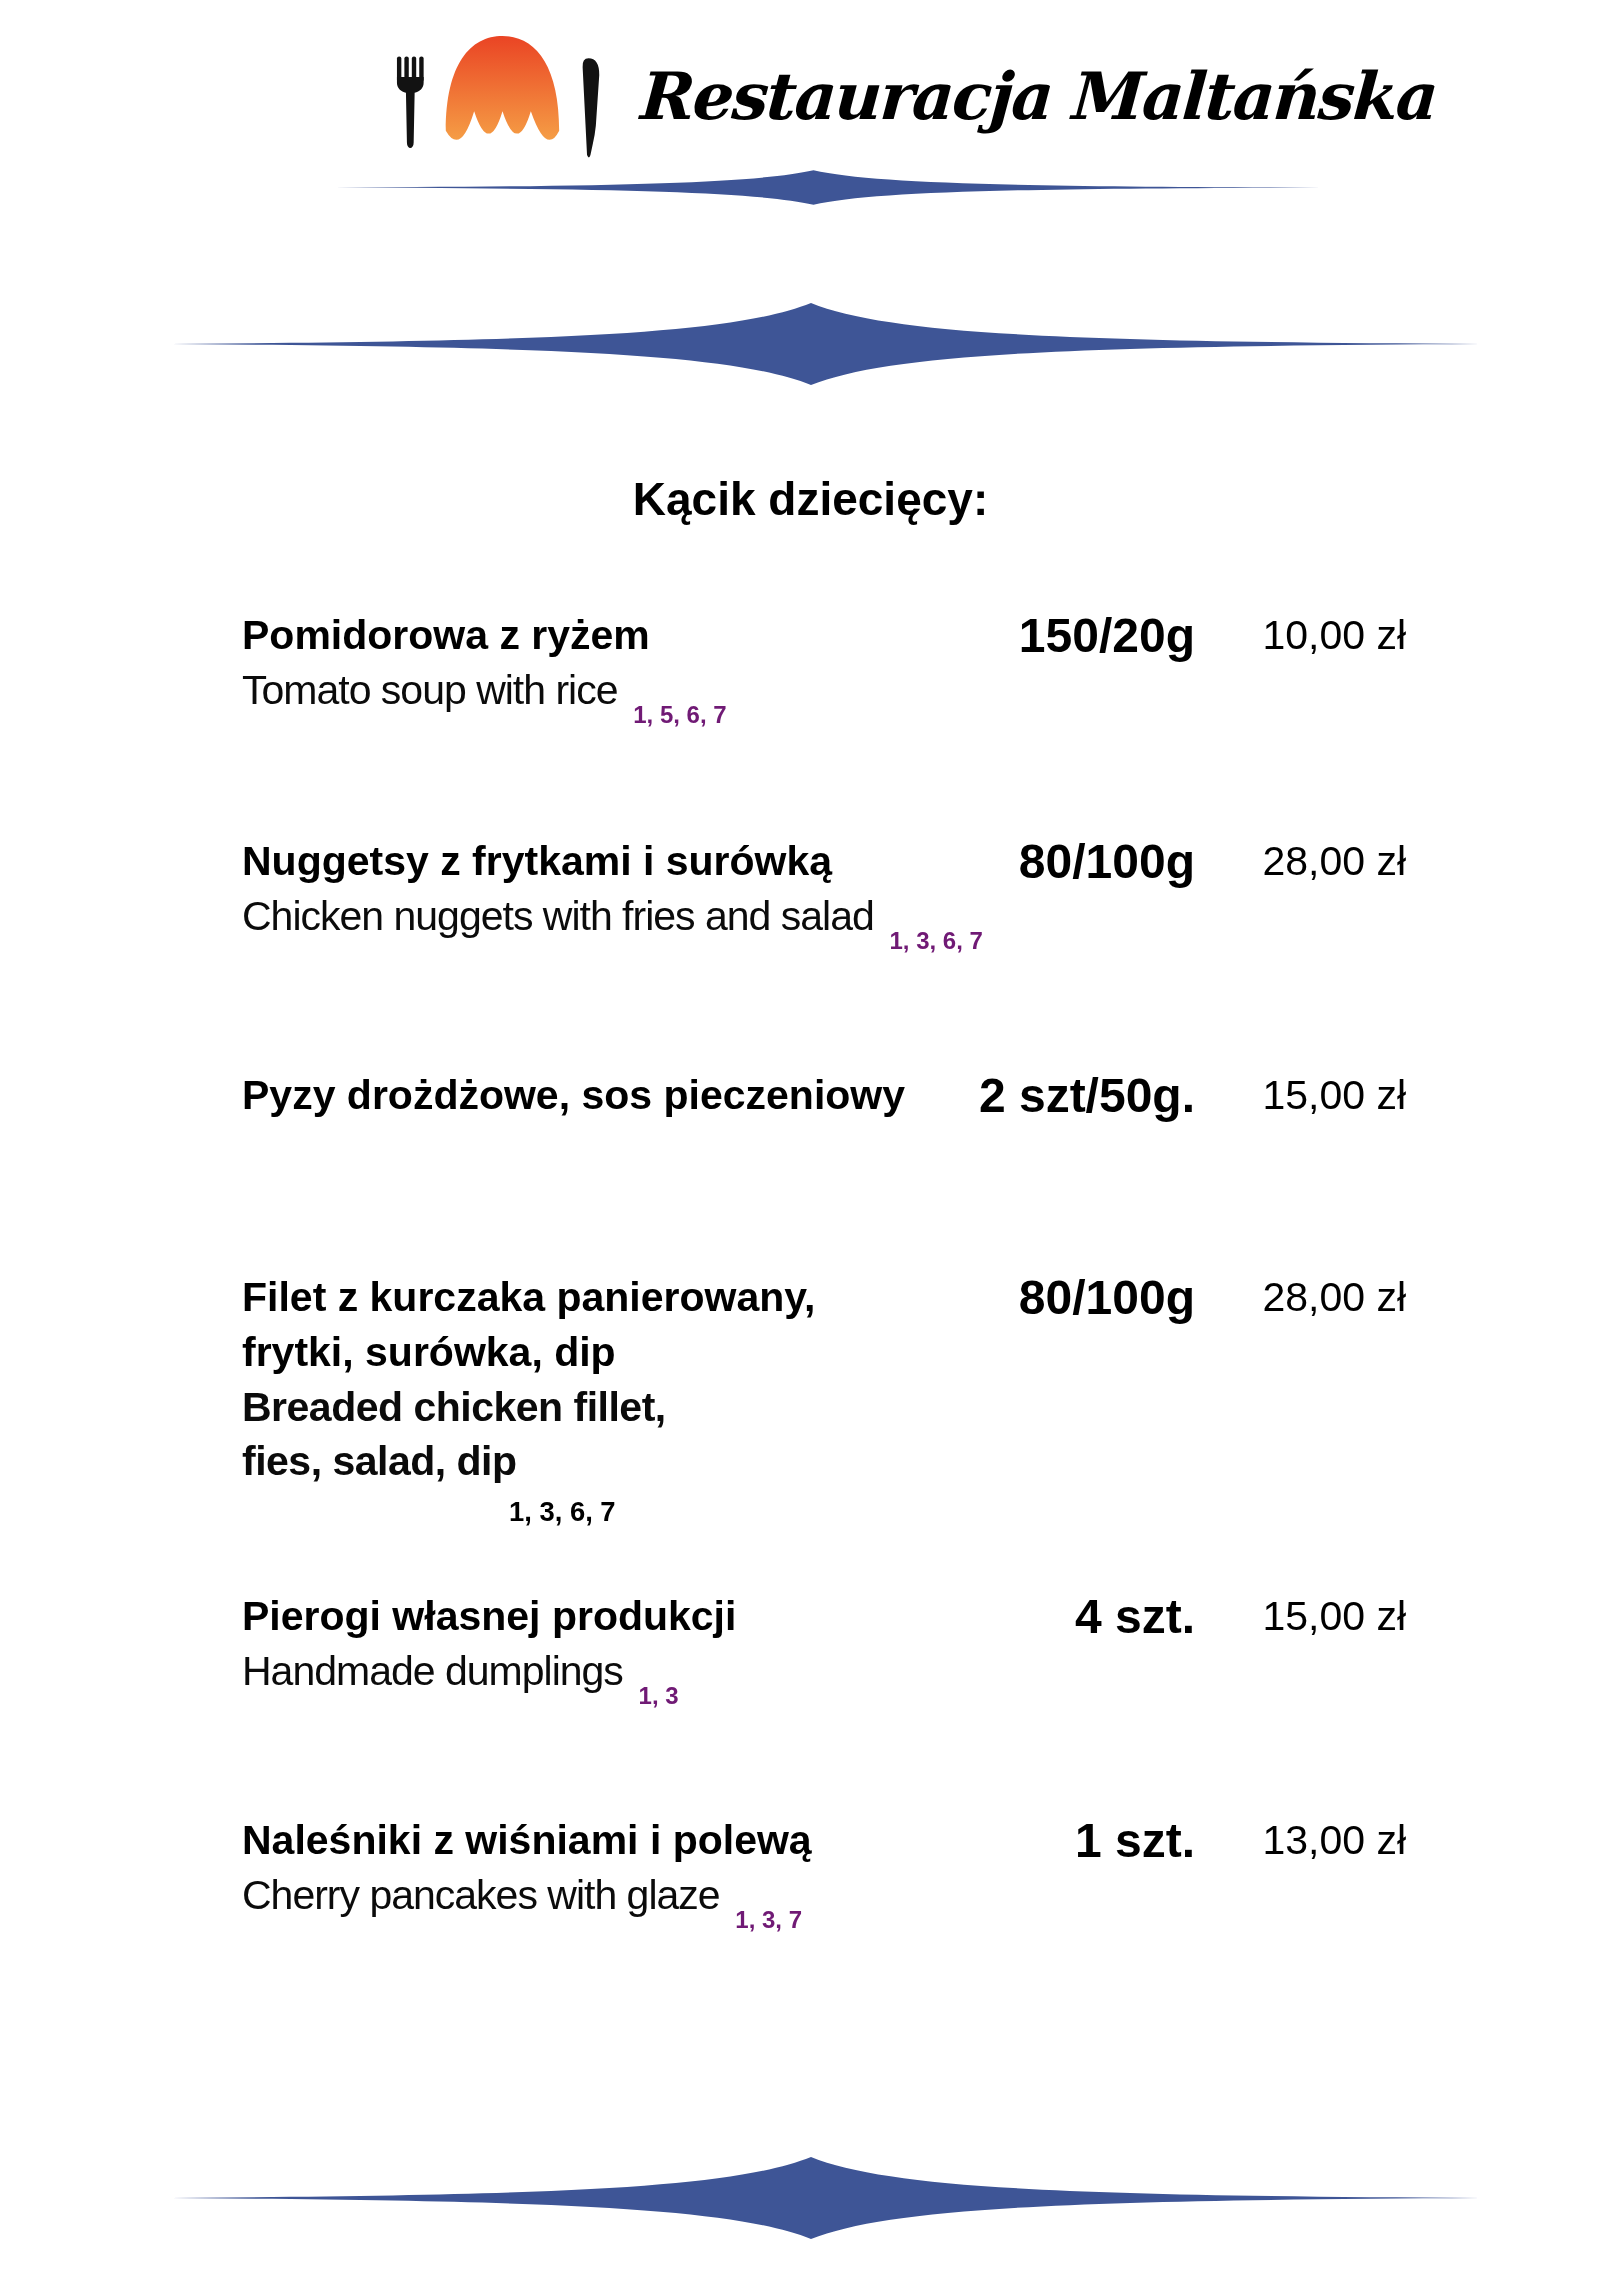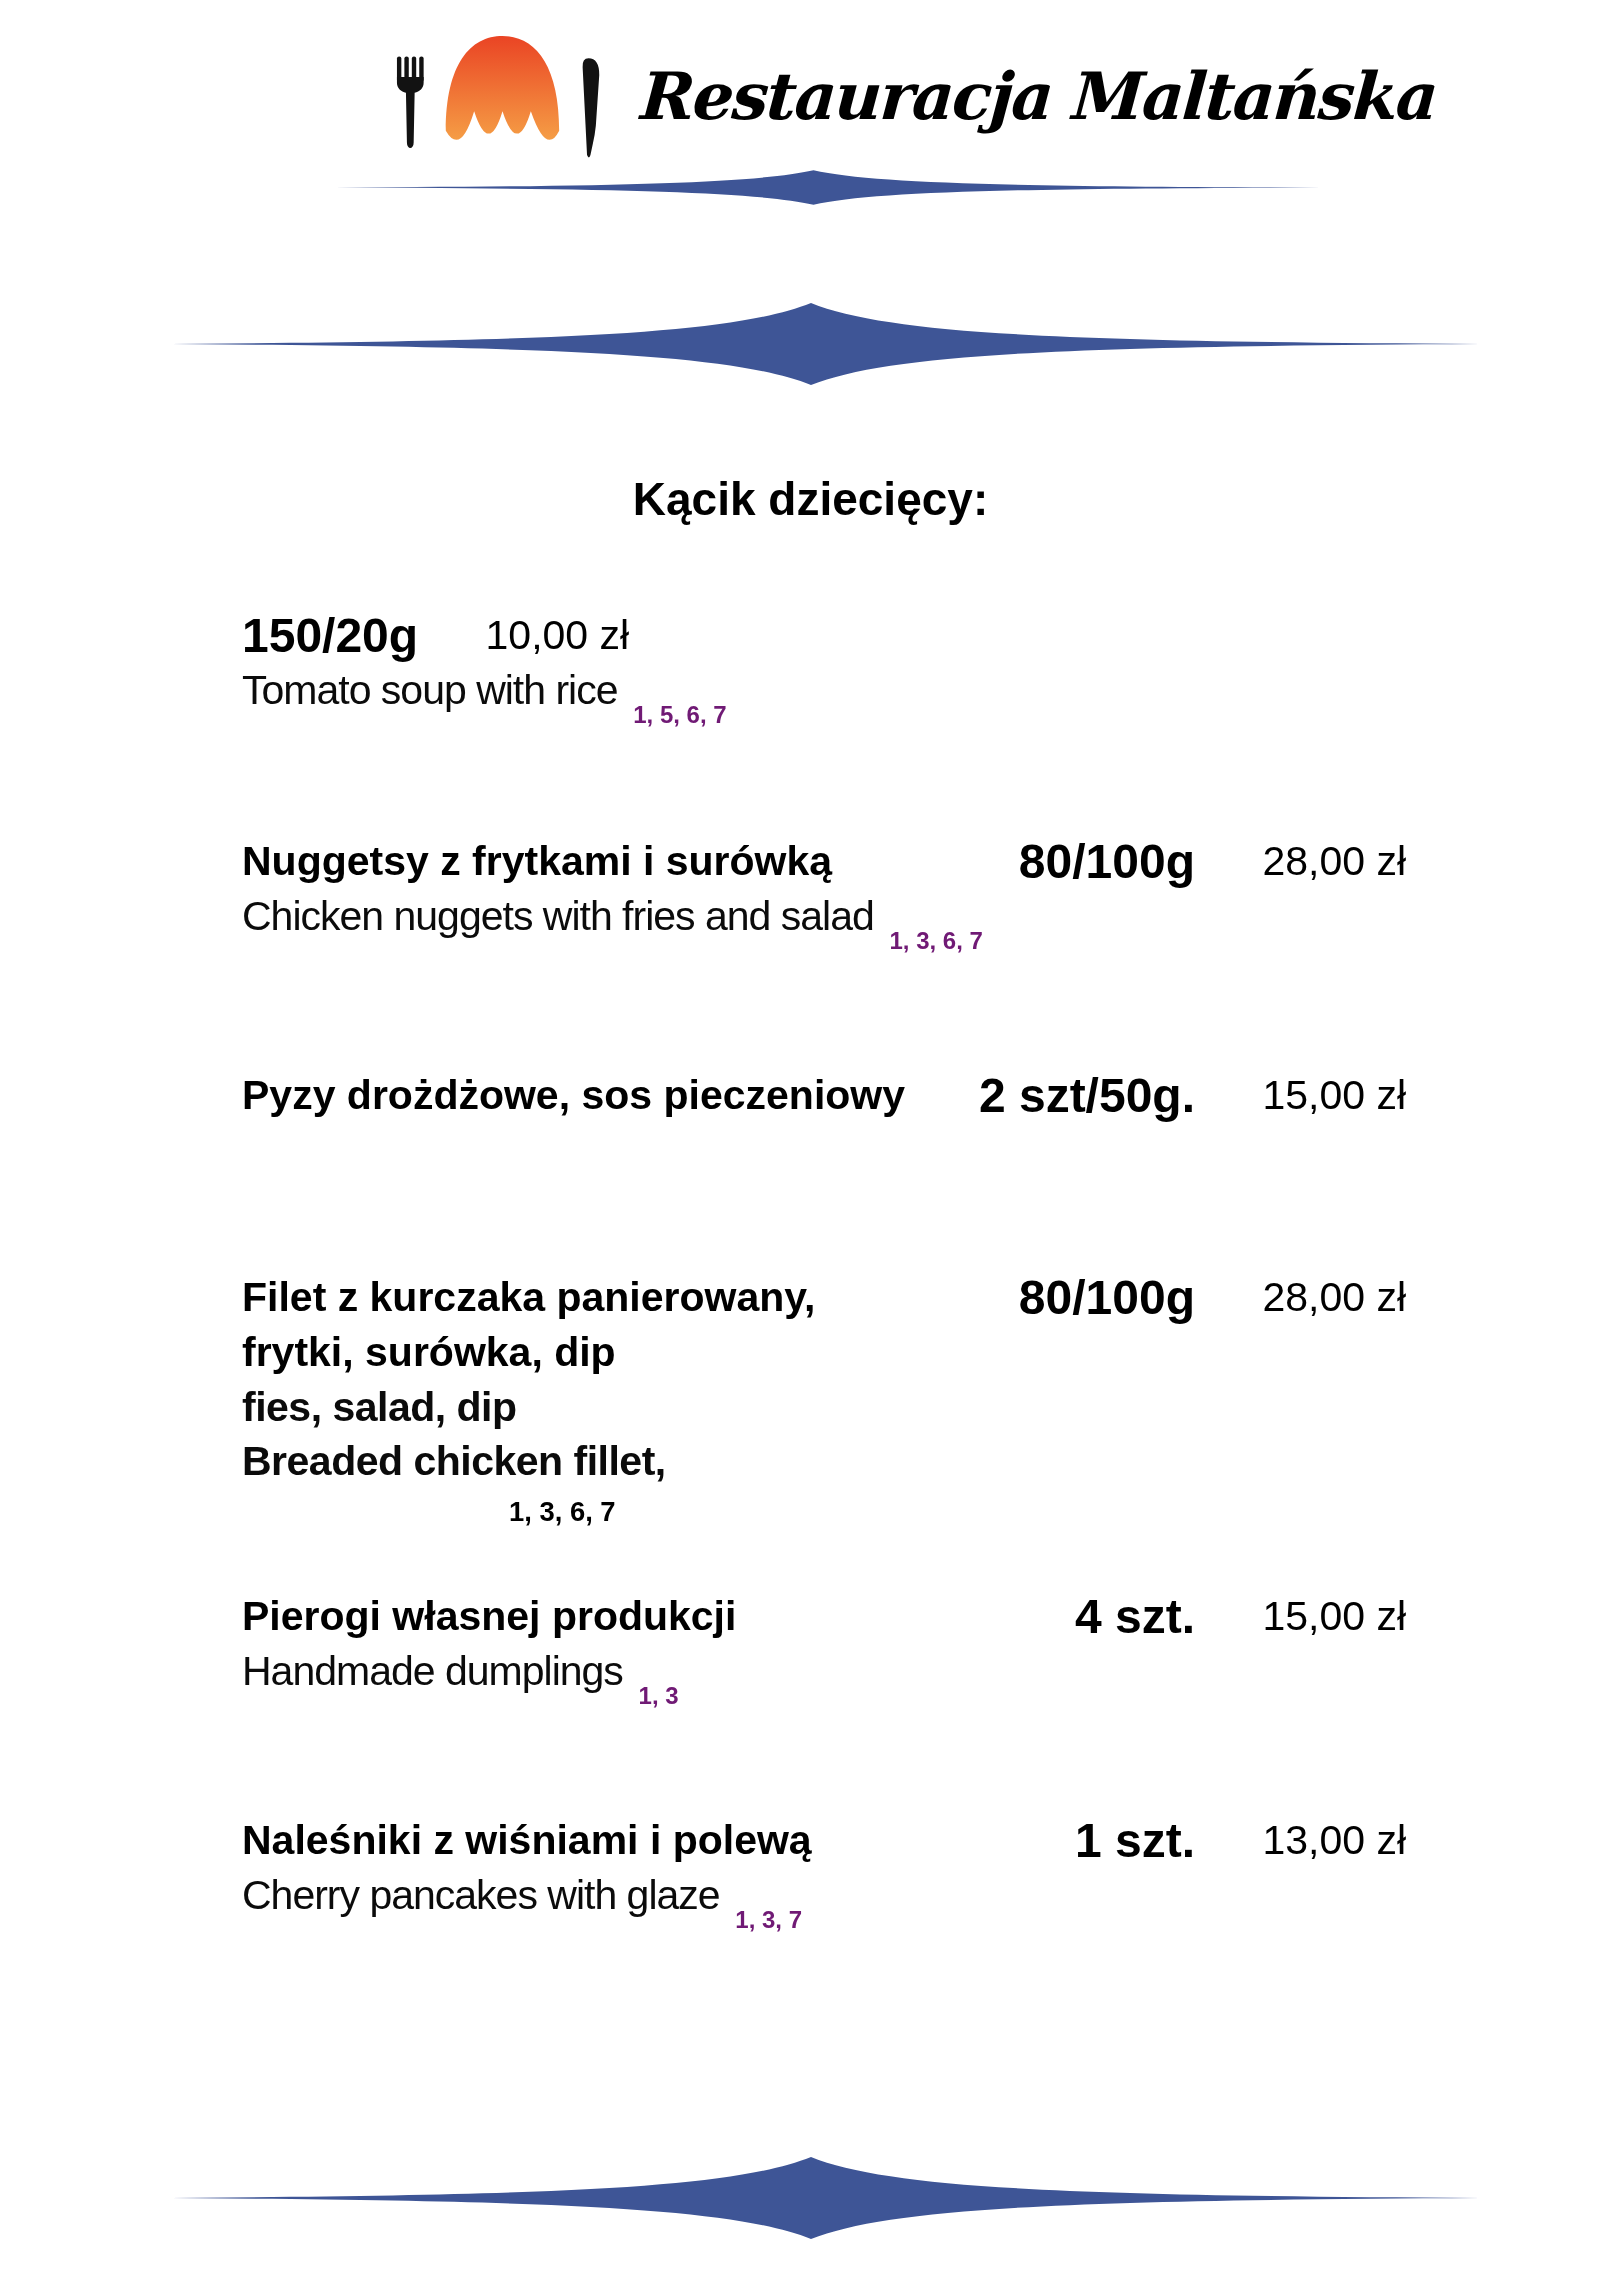--- a/index.html
+++ b/index.html
@@ -91,20 +91,23 @@
   </svg>
 
   <svg class="divider divider-large" viewBox="0 0 1000 60" preserveAspectRatio="none" aria-hidden="true">
     <path d="M0 30 C300 28.5 440 24 500 2 C560 24 700 28.5 1000 30 C700 31.5 560 36 500 58 C440 36 300 31.5 0 30 Z" fill="#3e5596"></path>
   </svg>
 
   <h1 class="heading">Kącik dziecięcy:</h1>
 
   <section class="item" style="top:608px">
     <div class="item-head">
+      <div class="names">
+        <span class="name-line">Pomidorowa z ryżem</span>
+      </div>
       <div class="portion">150/20g</div>
       <div class="price">10,00 zł</div>
     </div>
     <div class="trans"><span>Tomato soup with rice</span><span class="allergens">1, 5, 6, 7</span></div>
   </section>
 
   <section class="item" style="top:834px">
     <div class="item-head">
       <div class="names">
         <span class="name-line">Nuggetsy z frytkami i surówką</span>
@@ -128,22 +131,22 @@
   <section class="item" style="top:1270px">
     <div class="item-head">
       <div class="names">
         <span class="name-line">Filet z kurczaka panierowany,</span>
         <span class="name-line">frytki, surówka, dip</span>
       </div>
       <div class="portion">80/100g</div>
       <div class="price">28,00 zł</div>
     </div>
     <div class="trans semi">
+      <span class="trans-line">Breaded chicken fillet,</span>
       <span class="trans-line">fies, salad, dip</span>
-      <span class="trans-line">Breaded chicken fillet,</span>
     </div>
     <div class="allergens-block">1, 3, 6, 7</div>
   </section>
 
   <section class="item" style="top:1589px">
     <div class="item-head">
       <div class="names">
         <span class="name-line">Pierogi własnej produkcji</span>
       </div>
       <div class="portion">4 szt.</div>

